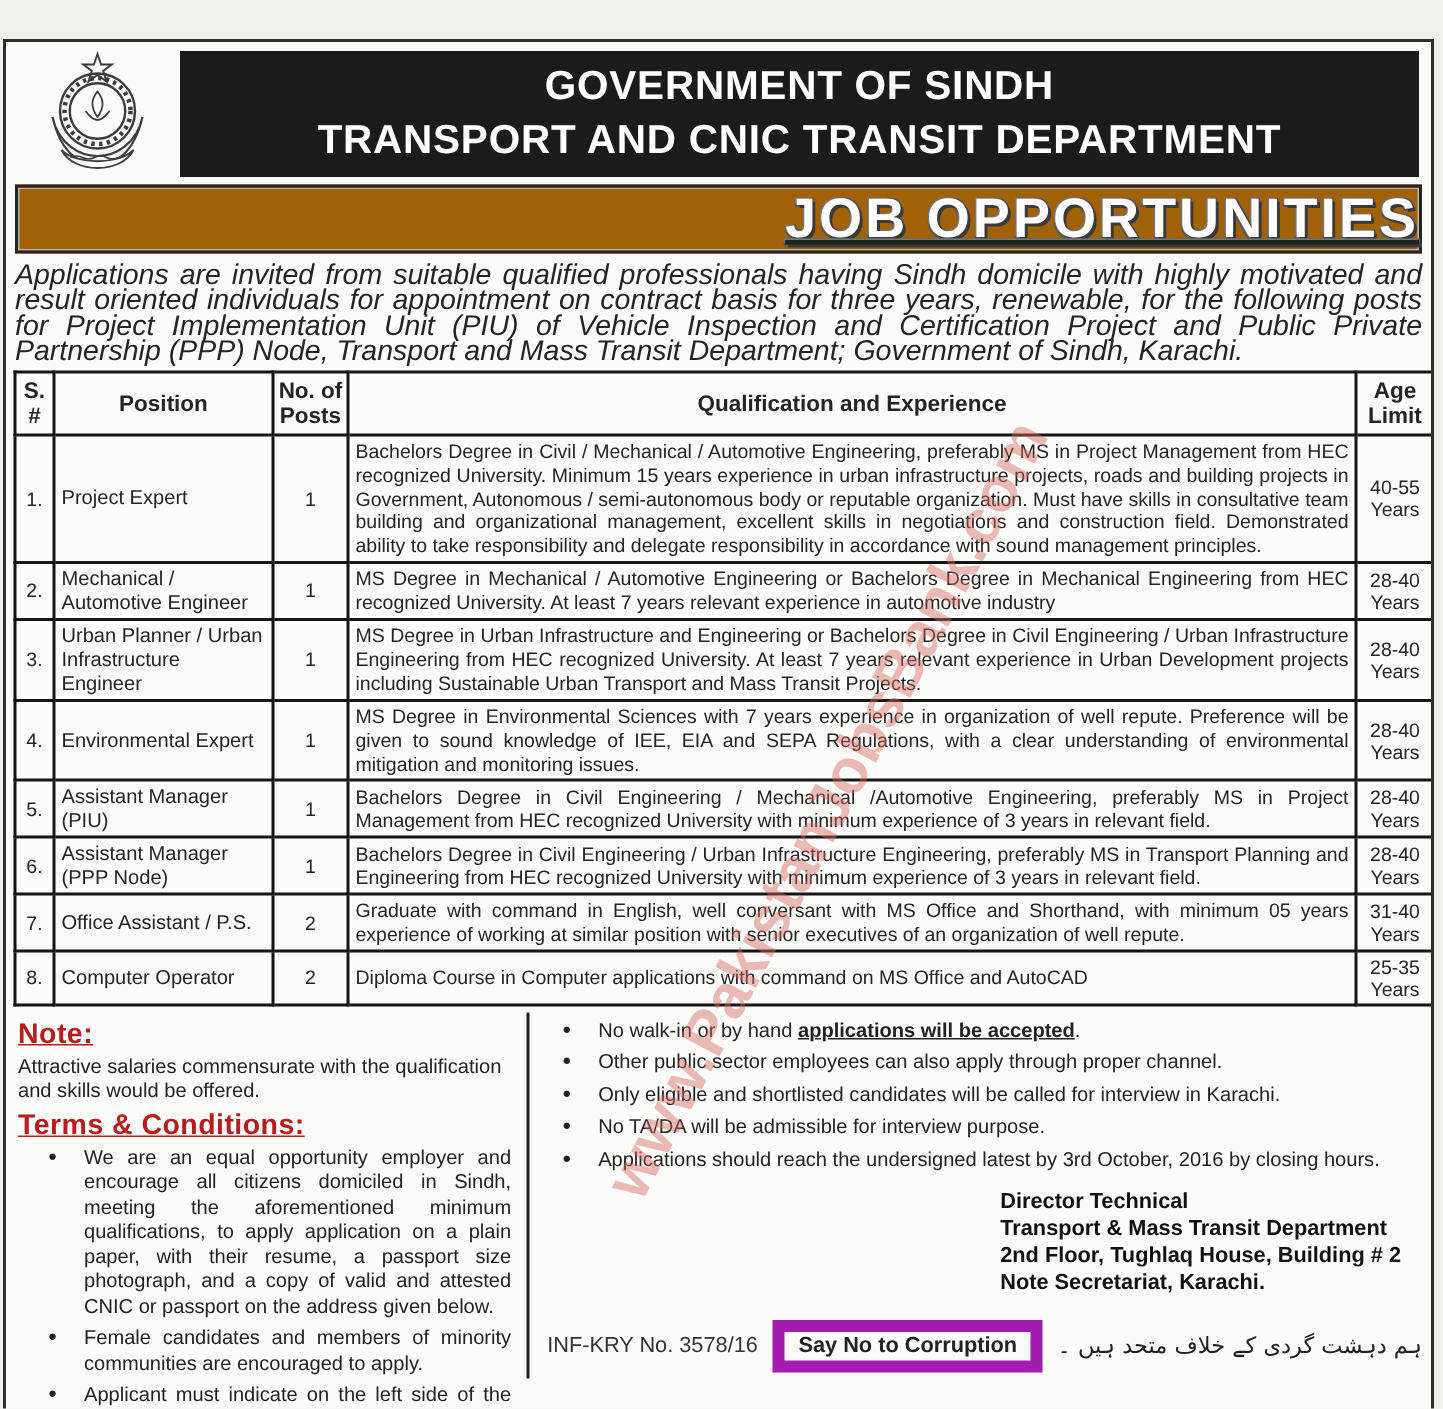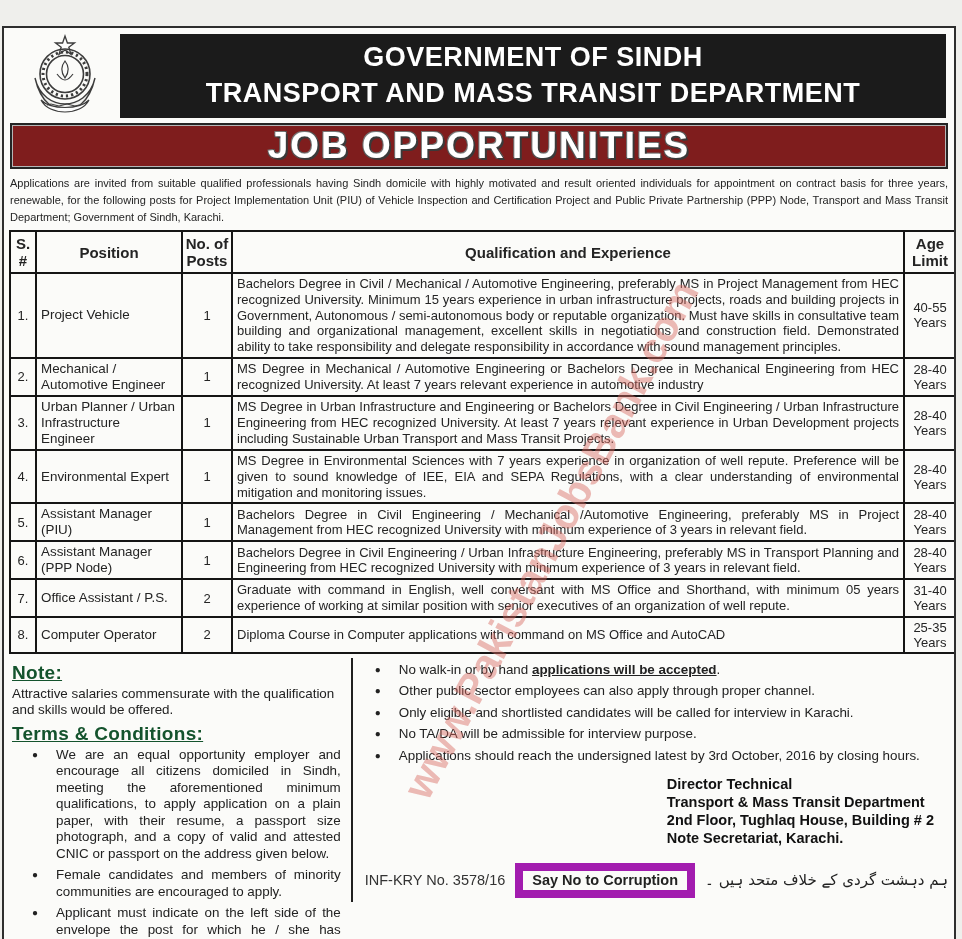--- a/index.html
+++ b/index.html
@@ -10,29 +10,29 @@
         box-sizing:border-box;padding:4px 4px 0 4px;overflow:hidden;margin-top:24px;}
 
   
   .header{display:flex;align-items:stretch;gap:8px;margin:2px 2px 0 10px;}
   .logo{width:94px;flex:none;display:flex;align-items:center;justify-content:center;}
   .header-box{flex:1;background:#1b1b1b;color:#fff;text-align:center;
               padding:5px 4px 7px 4px;margin-right:2px;}
   .header-line{font-weight:bold;font-size:27px;line-height:36px;letter-spacing:.5px;}
 
   
-  .banner{margin:5px 2px 0 2px;height:42px;background:#7f1d1d;
+  .banner{margin:5px 2px 0 2px;height:42px;background:#a16207;
           border:2px solid #242424;box-shadow:inset 0 0 0 1px #b5b5b5;
-          display:flex;align-items:center;justify-content:center;}
+          display:flex;align-items:center;justify-content:flex-end;text-decoration:underline;}
   .banner span{font-size:37px;font-weight:900;letter-spacing:2px;color:#fff;
                text-shadow:2px 2px 0 #3a3a3a,-1px -1px 0 #777,1px -1px 0 #555,-1px 1px 0 #555;}
 
   
-  .intro{margin:6px 2px 4px 2px;font-size:11px;line-height:17px;
-         text-align:justify;color:#242424;}
+  .intro{margin:6px 2px 4px 2px;font-size:19px;line-height:17px;
+         text-align:justify;color:#242424;font-style:italic;}
 
   
   table.jobs{border-collapse:collapse;width:948px;margin:0 1px;table-layout:fixed;}
   table.jobs th,table.jobs td{border:2px solid #151515;vertical-align:middle;
          padding:2px 4px;color:#242424;}
   table.jobs th{font-size:15px;font-weight:bold;text-align:center;line-height:17px;padding:3px 1px;}
   .col-sno{width:26px;} .col-pos{width:146px;} .col-posts{width:50px;}
   .col-qual{width:auto;} .col-age{width:52px;}
   td.sno{font-size:13px;text-align:center;}
   td.pos{font-size:13.4px;line-height:16px;padding-left:6px;}
@@ -40,21 +40,21 @@
   td.qual{font-size:13px;line-height:15.8px;text-align:justify;padding:3px 6px;}
   td.age{font-size:13px;text-align:center;line-height:15px;}
 
   
   .bottom{display:flex;margin-top:4px;height:244px;}
   .bottom-left{width:476px;box-sizing:border-box;border-right:2px solid #202020;
                padding:2px 10px 0 4px;}
   .bottom-right{flex:1;box-sizing:border-box;padding:4px 2px 0 6px;
                 display:flex;flex-direction:column;}
   .hblock{font-size:19px;font-weight:900;text-decoration:underline;
-          letter-spacing:.3px;margin:2px 0 2px 0;color:#14532d;}
+          letter-spacing:.3px;margin:2px 0 2px 0;color:#b91c1c;}
   .note-body{font-size:13.4px;line-height:16.5px;margin:0 0 4px 0;text-align:left;}
   .bullet{display:flex;margin-bottom:5px;}
   .bullet .marker{flex:none;font-size:10px;line-height:16px;}
   .bottom-left .marker{width:44px;padding-left:20px;box-sizing:border-box;}
   .bottom-right .marker{width:40px;padding-left:16px;box-sizing:border-box;}
   .bullet .btext{flex:1;font-size:13.4px;line-height:16.5px;text-align:justify;}
   .bu{font-weight:bold;text-decoration:underline;}
 
   .signature{margin:6px 14px 0 auto;font-weight:bold;
              font-size:14.5px;line-height:18px;color:#111;}
@@ -86,21 +86,21 @@
           <path d="M46,27 C42,32 41,37 46,44 C51,37 50,32 46,27 Z" stroke-width="1.2"></path>
           <path d="M38,40 C41,44 44,46 46,46 C48,46 51,44 54,40" stroke-width="1.2"></path>
           <path d="M16,44 C20,62 34,70 46,70 C58,70 72,62 76,44 C70,70 56,76 46,76 C36,76 22,70 16,44 Z" fill="#f2f2f0" stroke-width="1.4"></path>
           <path d="M22,66 C32,76 60,76 70,66 C62,82 30,82 22,66 Z" fill="#fcfcfc" stroke-width="1.2"></path>
           <path d="M28,71 q4,-2 8,0 q4,2 8,0 q4,-2 8,0 q4,2 8,0" stroke-width="1"></path>
         </g>
       </svg>
     </div>
     <div class="header-box">
       <div class="header-line">GOVERNMENT OF SINDH</div>
-      <div class="header-line">TRANSPORT AND MASS TRANSIT DEPARTMENT</div>
+      <div class="header-line">TRANSPORT AND CNIC TRANSIT DEPARTMENT</div>
     </div>
   </div>
 
   <div class="banner">
     <span>JOB OPPORTUNITIES</span>
   </div>
 
   <p class="intro">Applications are invited from suitable qualified professionals having Sindh domicile with highly motivated and result oriented individuals for appointment on contract basis for three years, renewable, for the following posts for Project Implementation Unit (PIU) of Vehicle Inspection and Certification Project and Public Private Partnership (PPP) Node, Transport and Mass Transit Department; Government of Sindh, Karachi.</p>
 
   <table class="jobs">
@@ -116,21 +116,21 @@
         <th>S. #</th>
         <th>Position</th>
         <th>No. of Posts</th>
         <th>Qualification and Experience</th>
         <th>Age Limit</th>
       </tr>
     </thead>
     <tbody>
       <tr>
         <td class="sno">1.</td>
-        <td class="pos">Project Vehicle</td>
+        <td class="pos">Project Expert</td>
         <td class="posts">1</td>
         <td class="qual">Bachelors Degree in Civil / Mechanical / Automotive Engineering, preferably MS in Project Management from HEC recognized University. Minimum 15 years experience in urban infrastructure projects, roads and building projects in Government, Autonomous / semi-autonomous body or reputable organization. Must have skills in consultative team building and organizational management, excellent skills in negotiations and construction field. Demonstrated ability to take responsibility and delegate responsibility in accordance with sound management principles.</td>
         <td class="age">40-55 Years</td>
       </tr>
       <tr>
         <td class="sno">2.</td>
         <td class="pos">Mechanical / Automotive Engineer</td>
         <td class="posts">1</td>
         <td class="qual">MS Degree in Mechanical / Automotive Engineering or Bachelors Degree in Mechanical Engineering from HEC recognized University. At least 7 years relevant experience in automotive industry</td>
         <td class="age">28-40 Years</td>

